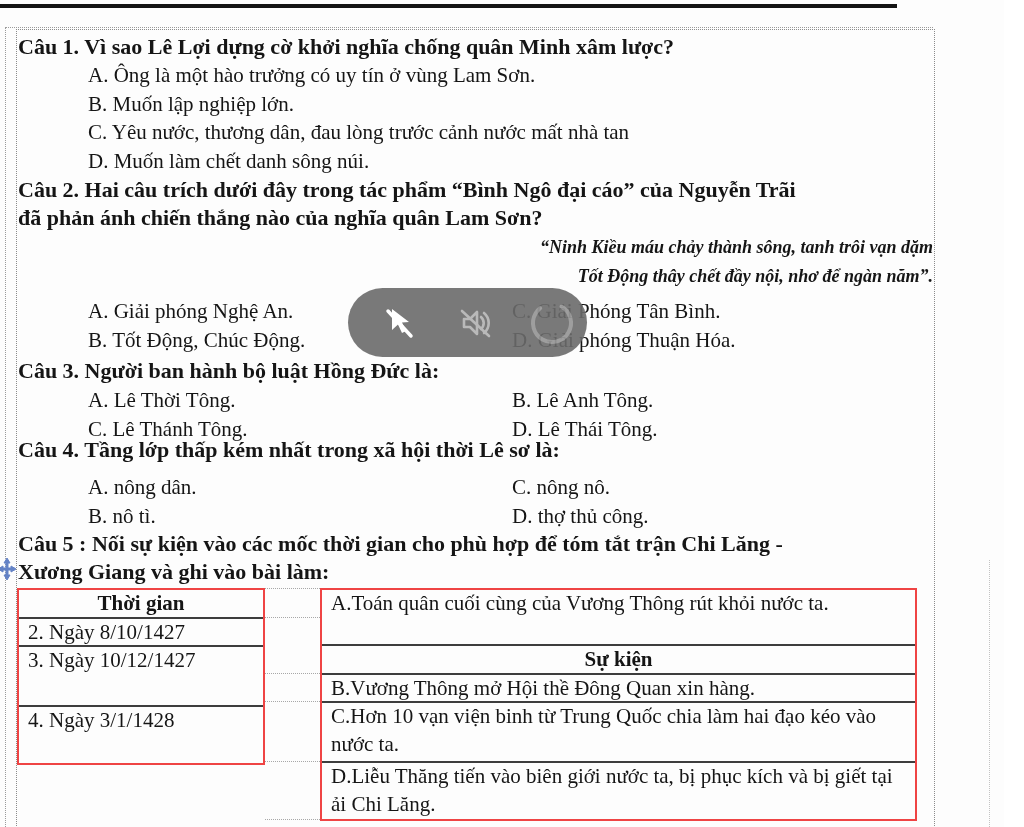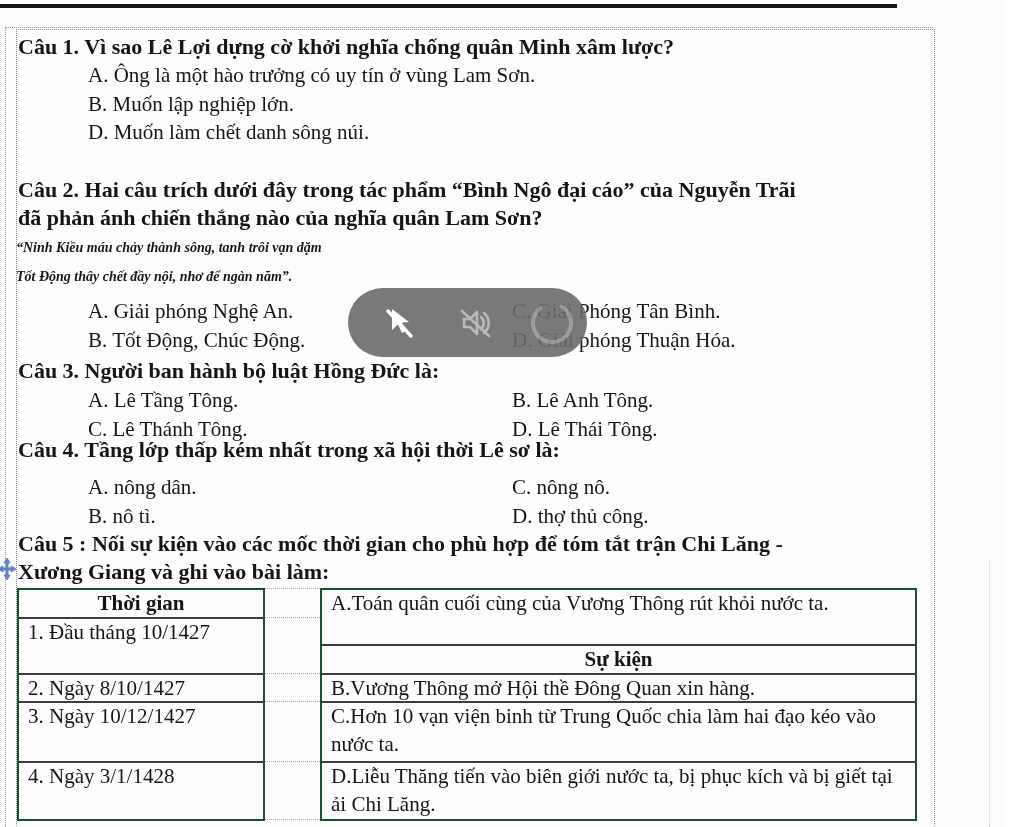--- a/index.html
+++ b/index.html
@@ -8,24 +8,24 @@
 
   .top-line{position:absolute;left:0;top:4px;width:897px;height:4px;background:#141414;}
 
   
   .dot-h{position:absolute;border-top:1px dotted #9b9b9b;height:0;}
   .dot-v{position:absolute;border-left:1px dotted #9b9b9b;width:0;}
   .frame{position:absolute;left:16px;top:29px;width:917px;height:798px;border-left:1px dotted #8b8b8b;border-right:1px dotted #8b8b8b;border-top:1px dotted #8b8b8b;}
 
   .q-heading{position:absolute;left:18px;width:915px;font-size:22px;font-weight:bold;line-height:28px;white-space:nowrap;}
   .opt-col{position:absolute;font-size:21px;line-height:28.5px;white-space:nowrap;}
-  .quote-line{position:absolute;left:16px;width:917px;text-align:left;font-size:14px;font-weight:bold;font-style:italic;line-height:29px;}
+  .quote-line{position:absolute;left:16px;width:917px;text-align:right;font-size:18px;font-weight:bold;font-style:italic;line-height:29px;}
 
   
-  .tbl{position:absolute;top:588px;border:2px solid #14532d;box-sizing:border-box;background:transparent;}
+  .tbl{position:absolute;top:588px;border:2px solid #ef4444;box-sizing:border-box;background:transparent;}
   .tbl-left{left:17px;width:248px;}
   .tbl-right{left:320px;width:597px;}
   .tbl .row{box-sizing:border-box;border-bottom:2px solid #3d3d3d;padding:0 9px;font-size:21px;line-height:27.5px;overflow:hidden;}
   .tbl .row:last-child{border-bottom:none;}
   .tbl .hdr{font-weight:bold;text-align:center;}
   .gap-dot{position:absolute;left:265px;width:55px;border-top:1px dotted #a8a8a8;height:0;}
 
   
   .handle{position:absolute;left:-2px;top:558px;width:18px;height:22px;}
 
@@ -45,39 +45,40 @@
 
   <div class="dot-h" style="left:5px;top:27px;width:928px;"></div>
   <div class="dot-v" style="left:5px;top:27px;height:800px;"></div>
   <div class="dot-v" style="left:989px;top:560px;height:267px;border-left-color:#c3c3c3;"></div>
   <div class="frame"></div>
 
   <div class="q-heading" style="top:33px;">Câu 1. Vì sao Lê Lợi dựng cờ khởi nghĩa chống quân Minh xâm lược?</div>
   <div class="opt-col" style="left:88px;top:61px;">
     <div>A. Ông là một hào trưởng có uy tín ở vùng Lam Sơn.</div>
     <div>B. Muốn lập nghiệp lớn.</div>
+    <div>C. Yêu nước, thương dân, đau lòng trước cảnh nước mất nhà tan</div>
     <div>D. Muốn làm chết danh sông núi.</div>
   </div>
 
   <div class="q-heading" style="top:176px;">Câu 2. Hai câu trích dưới đây trong tác phẩm “Bình Ngô đại cáo” của Nguyễn Trãi</div>
   <div class="q-heading" style="top:204px;">đã phản ánh chiến thắng nào của nghĩa quân Lam Sơn?</div>
   <div class="quote-line" style="top:233px;">“Ninh Kiều máu chảy thành sông, tanh trôi vạn dặm</div>
   <div class="quote-line" style="top:262px;">Tốt Động thây chết đầy nội, nhơ để ngàn năm”.</div>
   <div class="opt-col" style="left:88px;top:297px;">
     <div>A. Giải phóng Nghệ An.</div>
     <div>B. Tốt Động, Chúc Động.</div>
   </div>
   <div class="opt-col" style="left:512px;top:297px;">
     <div>C. Giải Phóng Tân Bình.</div>
     <div>D. Giải phóng Thuận Hóa.</div>
   </div>
 
   <div class="q-heading" style="top:357px;">Câu 3. Người ban hành bộ luật Hồng Đức là:</div>
   <div class="opt-col" style="left:88px;top:386px;">
-    <div>A. Lê Tầng Tông.</div>
+    <div>A. Lê Thời Tông.</div>
     <div>C. Lê Thánh Tông.</div>
   </div>
   <div class="opt-col" style="left:512px;top:386px;">
     <div>B. Lê Anh Tông.</div>
     <div>D. Lê Thái Tông.</div>
   </div>
 
   <div class="q-heading" style="top:436px;">Câu 4. Tầng lớp thấp kém nhất trong xã hội thời Lê sơ là:</div>
   <div class="opt-col" style="left:88px;top:473px;">
     <div>A. nông dân.</div>
@@ -99,21 +100,20 @@
         <polygon points="9,0 6,5 12,5"></polygon>
         <polygon points="9,22 6,17 12,17"></polygon>
         <polygon points="0,11 5,8 5,14"></polygon>
         <polygon points="18,11 13,8 13,14"></polygon>
       </g>
     </svg>
   </div>
 
   <div class="tbl tbl-left">
     <div class="row hdr" style="height:29px;">Thời gian</div>
-    <div class="row" style="height:56px;">1. Đầu tháng 10/1427</div>
     <div class="row" style="height:28px;">2. Ngày 8/10/1427</div>
     <div class="row" style="height:60px;">3. Ngày 10/12/1427</div>
     <div class="row" style="height:56px;">4. Ngày 3/1/1428</div>
   </div>
 
   <div class="gap-dot" style="top:588px;"></div>
   <div class="gap-dot" style="top:617px;"></div>
   <div class="gap-dot" style="top:673px;"></div>
   <div class="gap-dot" style="top:701px;"></div>
   <div class="gap-dot" style="top:761px;"></div>

